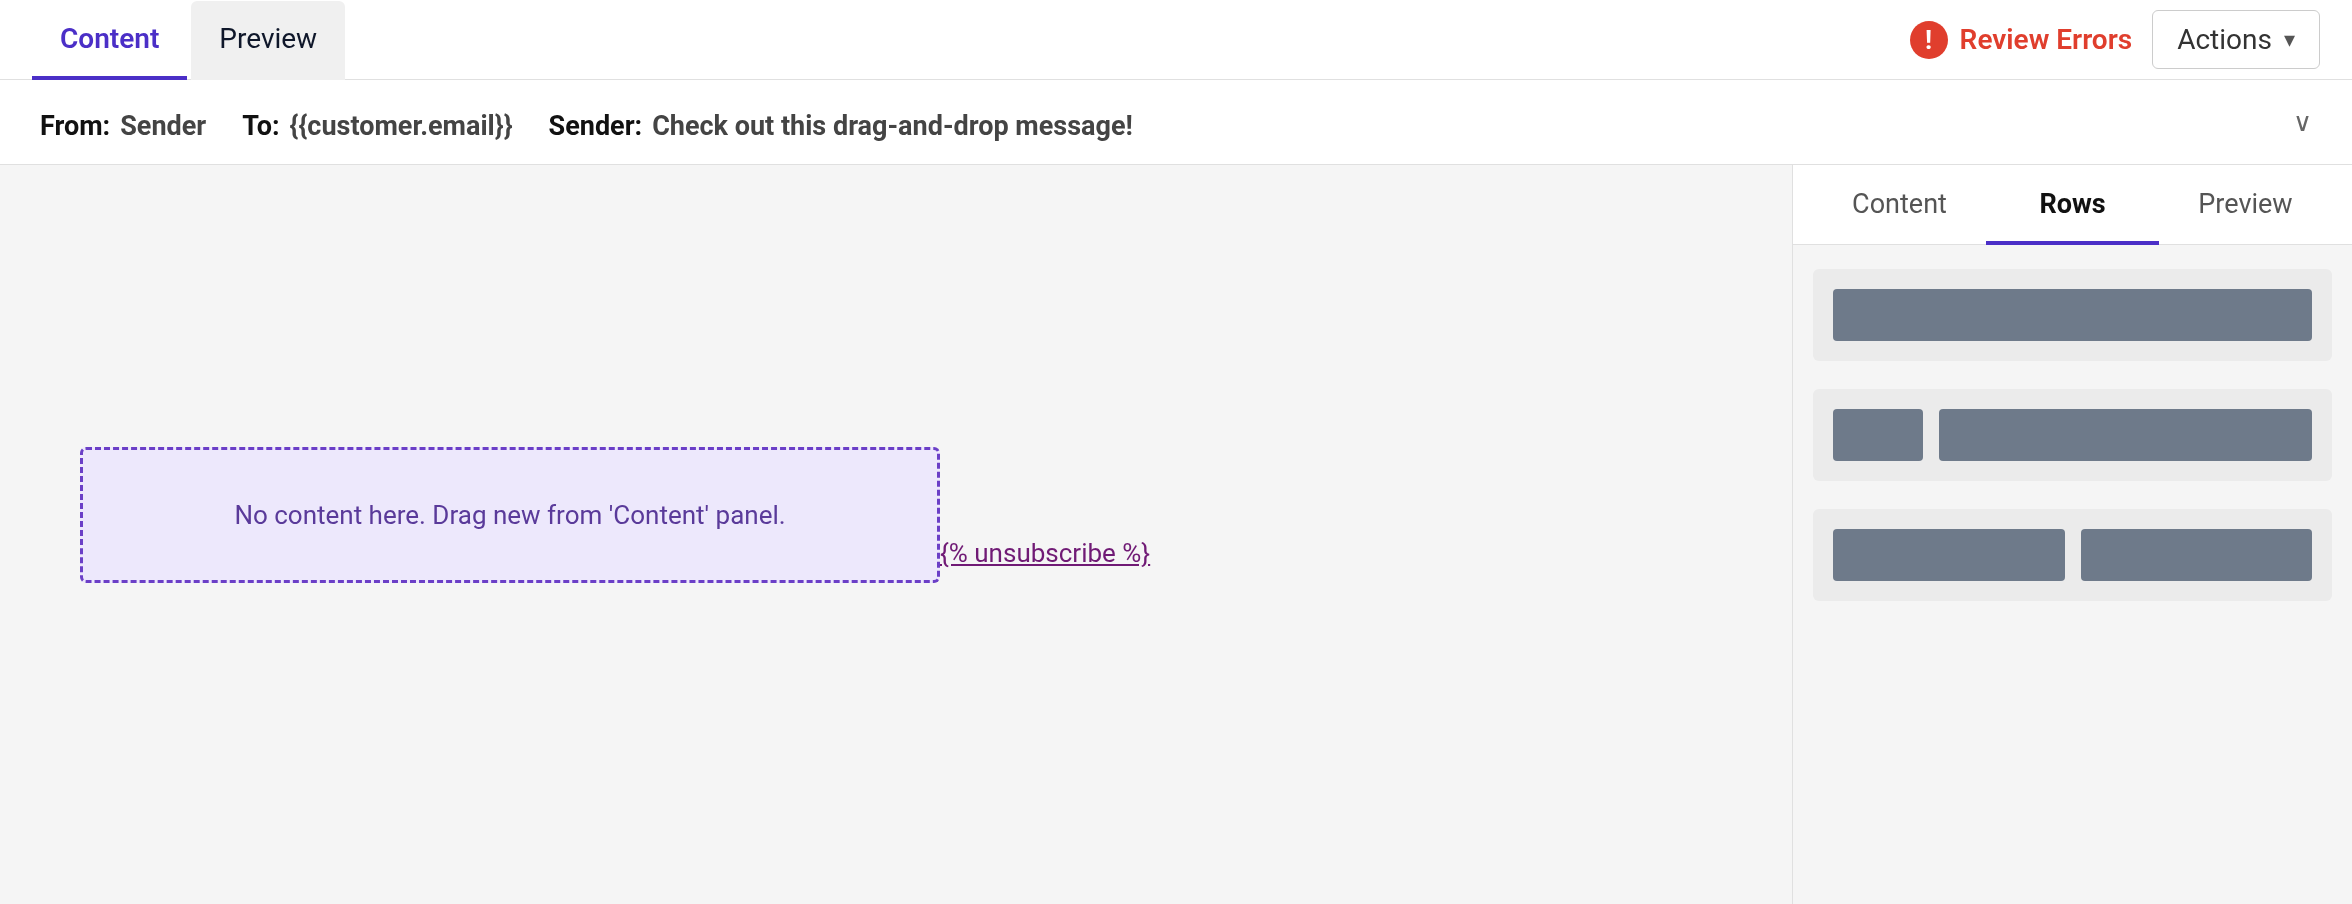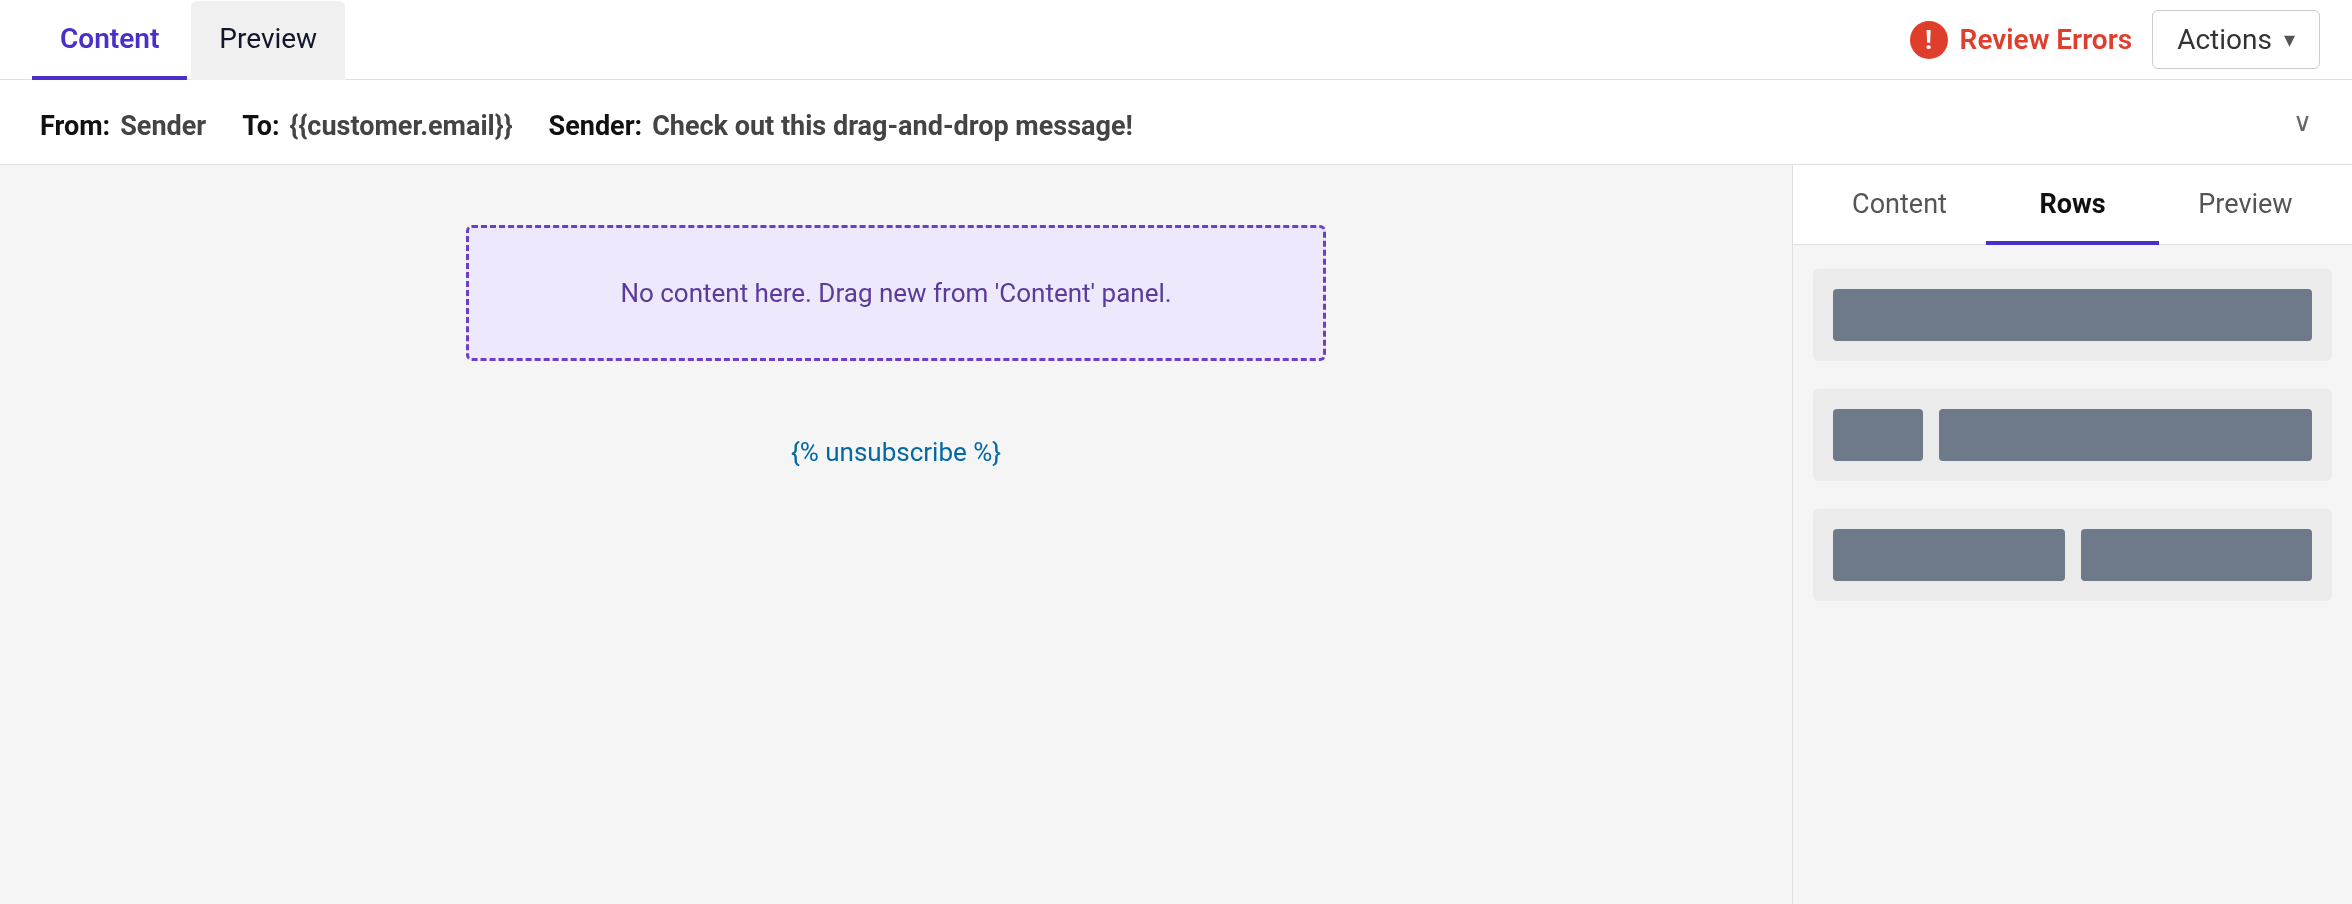--- a/index.html
+++ b/index.html
@@ -167,21 +167,20 @@
       overflow: hidden;
     }
 
     
     .editor-panel {
       flex: 1;
       background: #f5f5f5;
       padding: 60px 80px;
       overflow-y: auto;
       display: flex;
-      flex-direction: column;
       align-items: center;
     }
 
     .drag-drop-zone {
       border: 3px dashed #6b3fc7;
       background: #ede8fc;
       border-radius: 6px;
       padding: 50px 80px;
       width: 860px;
       display: flex;
@@ -189,23 +188,24 @@
       justify-content: center;
       margin-bottom: 40px;
     }
 
     .drag-drop-text {
       color: #5a3a9a;
       font-size: 26px;
     }
 
     .unsubscribe-text {
-      color: #0369a1;
+      color: #701a75;
       font-size: 26px;
       margin-top: 36px;
+      text-decoration: underline;
     }
 
     
     .right-panel {
       width: 560px;
       background: #fff;
       border-left: 1px solid #e0e0e0;
       display: flex;
       flex-direction: column;
       flex-shrink: 0;

